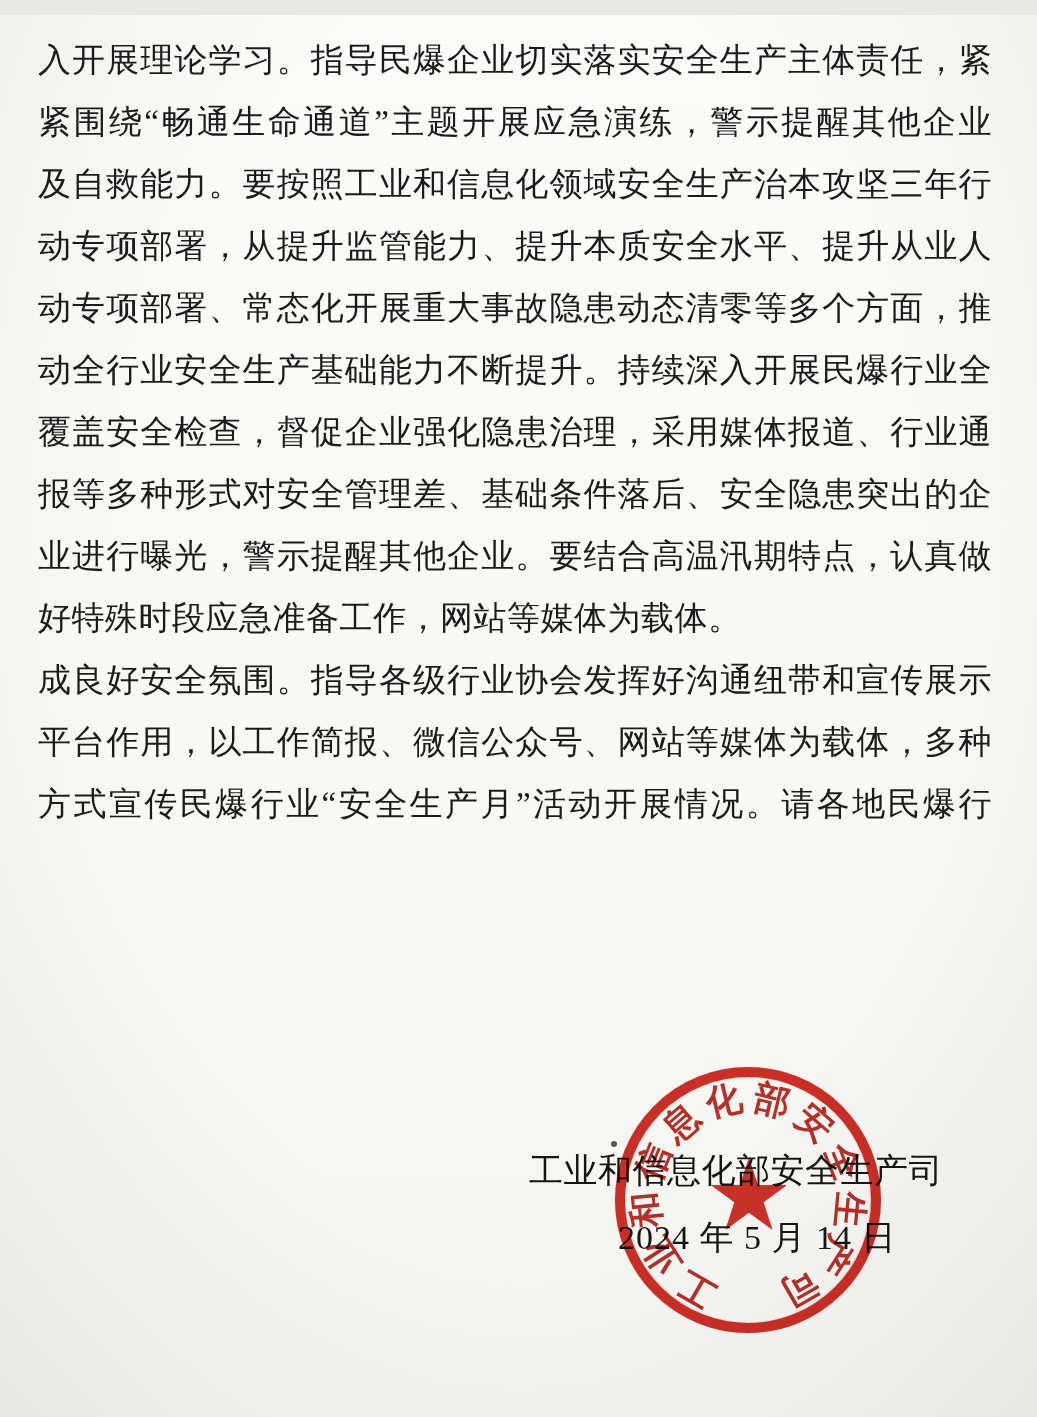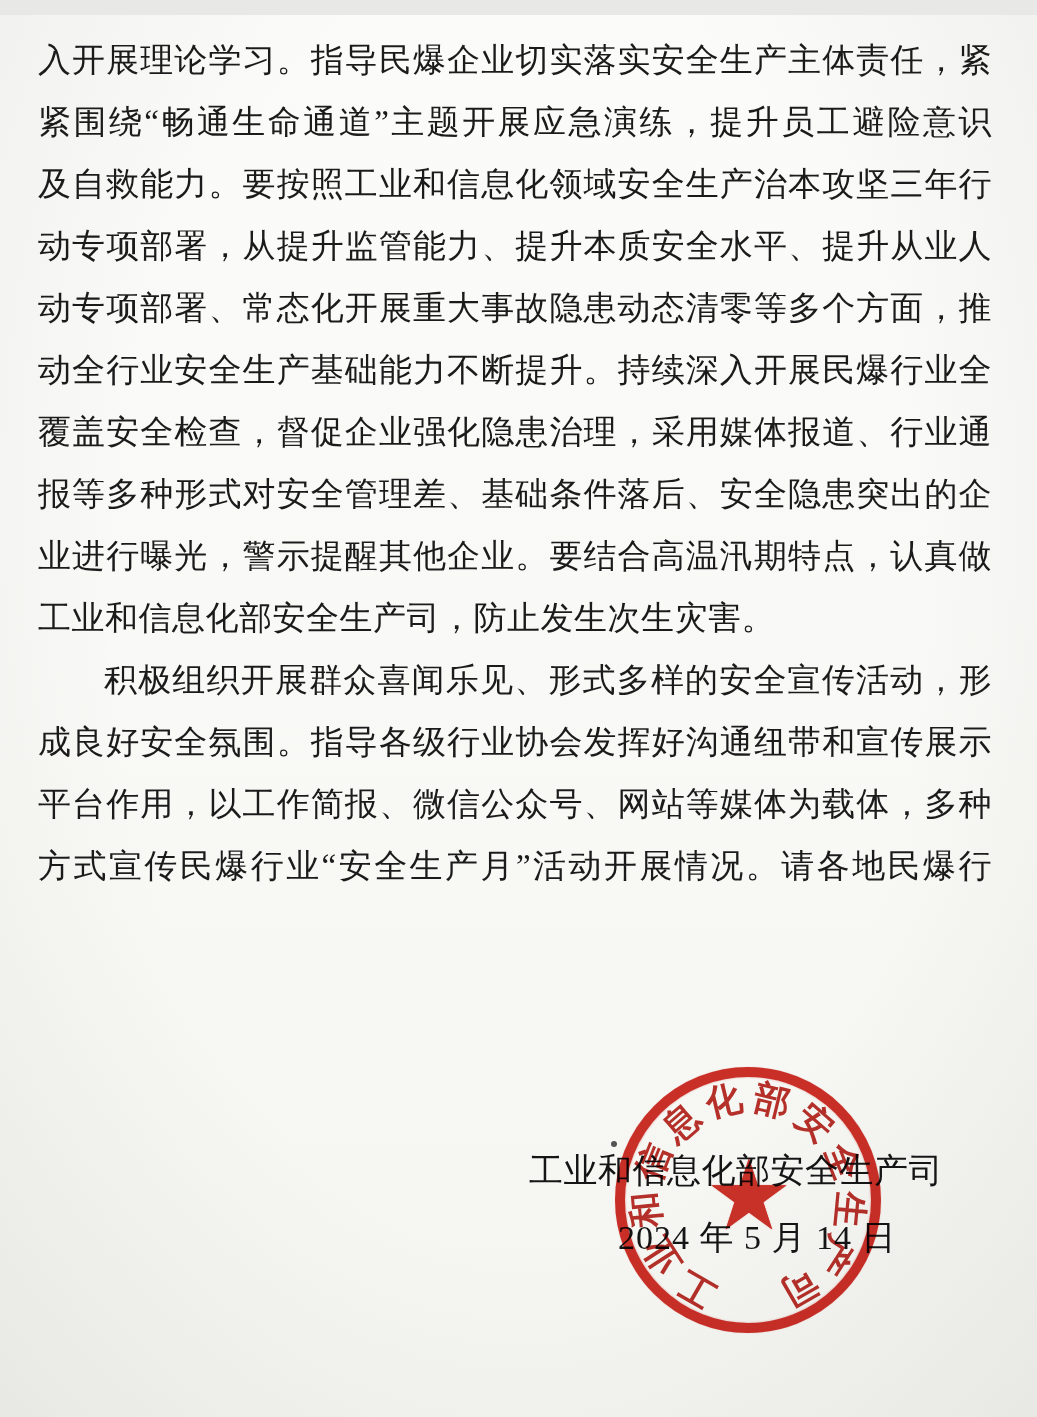--- a/index.html
+++ b/index.html
@@ -81,32 +81,31 @@
   }
 </style>
 </head>
 <body>
 
 <div class="page">
 
   <div class="doc">
     <div id="para1">
         <div class="line fill">入开展理论学习。指导民爆企业切实落实安全生产主体责任，紧</div>
-        <div class="line fill">紧围绕“畅通生命通道”主题开展应急演练，提升员工避险意识</div>
+        <div class="line fill">紧围绕“畅通生命通道”主题开展应急演练，警示提醒其他企业</div>
         <div class="line fill">及自救能力。要按照工业和信息化领域安全生产治本攻坚三年行</div>
         <div class="line fill">动专项部署，从提升监管能力、提升本质安全水平、提升从业人</div>
         <div class="line fill">动专项部署、常态化开展重大事故隐患动态清零等多个方面，推</div>
         <div class="line fill">动全行业安全生产基础能力不断提升。持续深入开展民爆行业全</div>
         <div class="line fill">覆盖安全检查，督促企业强化隐患治理，采用媒体报道、行业通</div>
         <div class="line fill">报等多种形式对安全管理差、基础条件落后、安全隐患突出的企</div>
         <div class="line fill">业进行曝光，警示提醒其他企业。要结合高温汛期特点，认真做</div>
-        <div class="line endline">工业和信息化部安全生产司，防止发生次生灾害。</div>
+        <div class="line endline">好特殊时段应急准备工作，网站等媒体为载体。</div>
       </div>
     <div id="para2">
-        <div class="line fill indent">积极组织开展群众喜闻乐见、形式多样的安全宣传活动，形</div>
         <div class="line fill">成良好安全氛围。指导各级行业协会发挥好沟通纽带和宣传展示</div>
         <div class="line fill">平台作用，以工作简报、微信公众号、网站等媒体为载体，多种</div>
         <div class="line fill">方式宣传民爆行业“安全生产月”活动开展情况。请各地民爆行</div>
       </div>
   </div>
 
   <div class="sig-org">工业和信息化部安全生产司</div>
 
   <div class="sig-date">2024 年 5 月 14 日</div>
 

